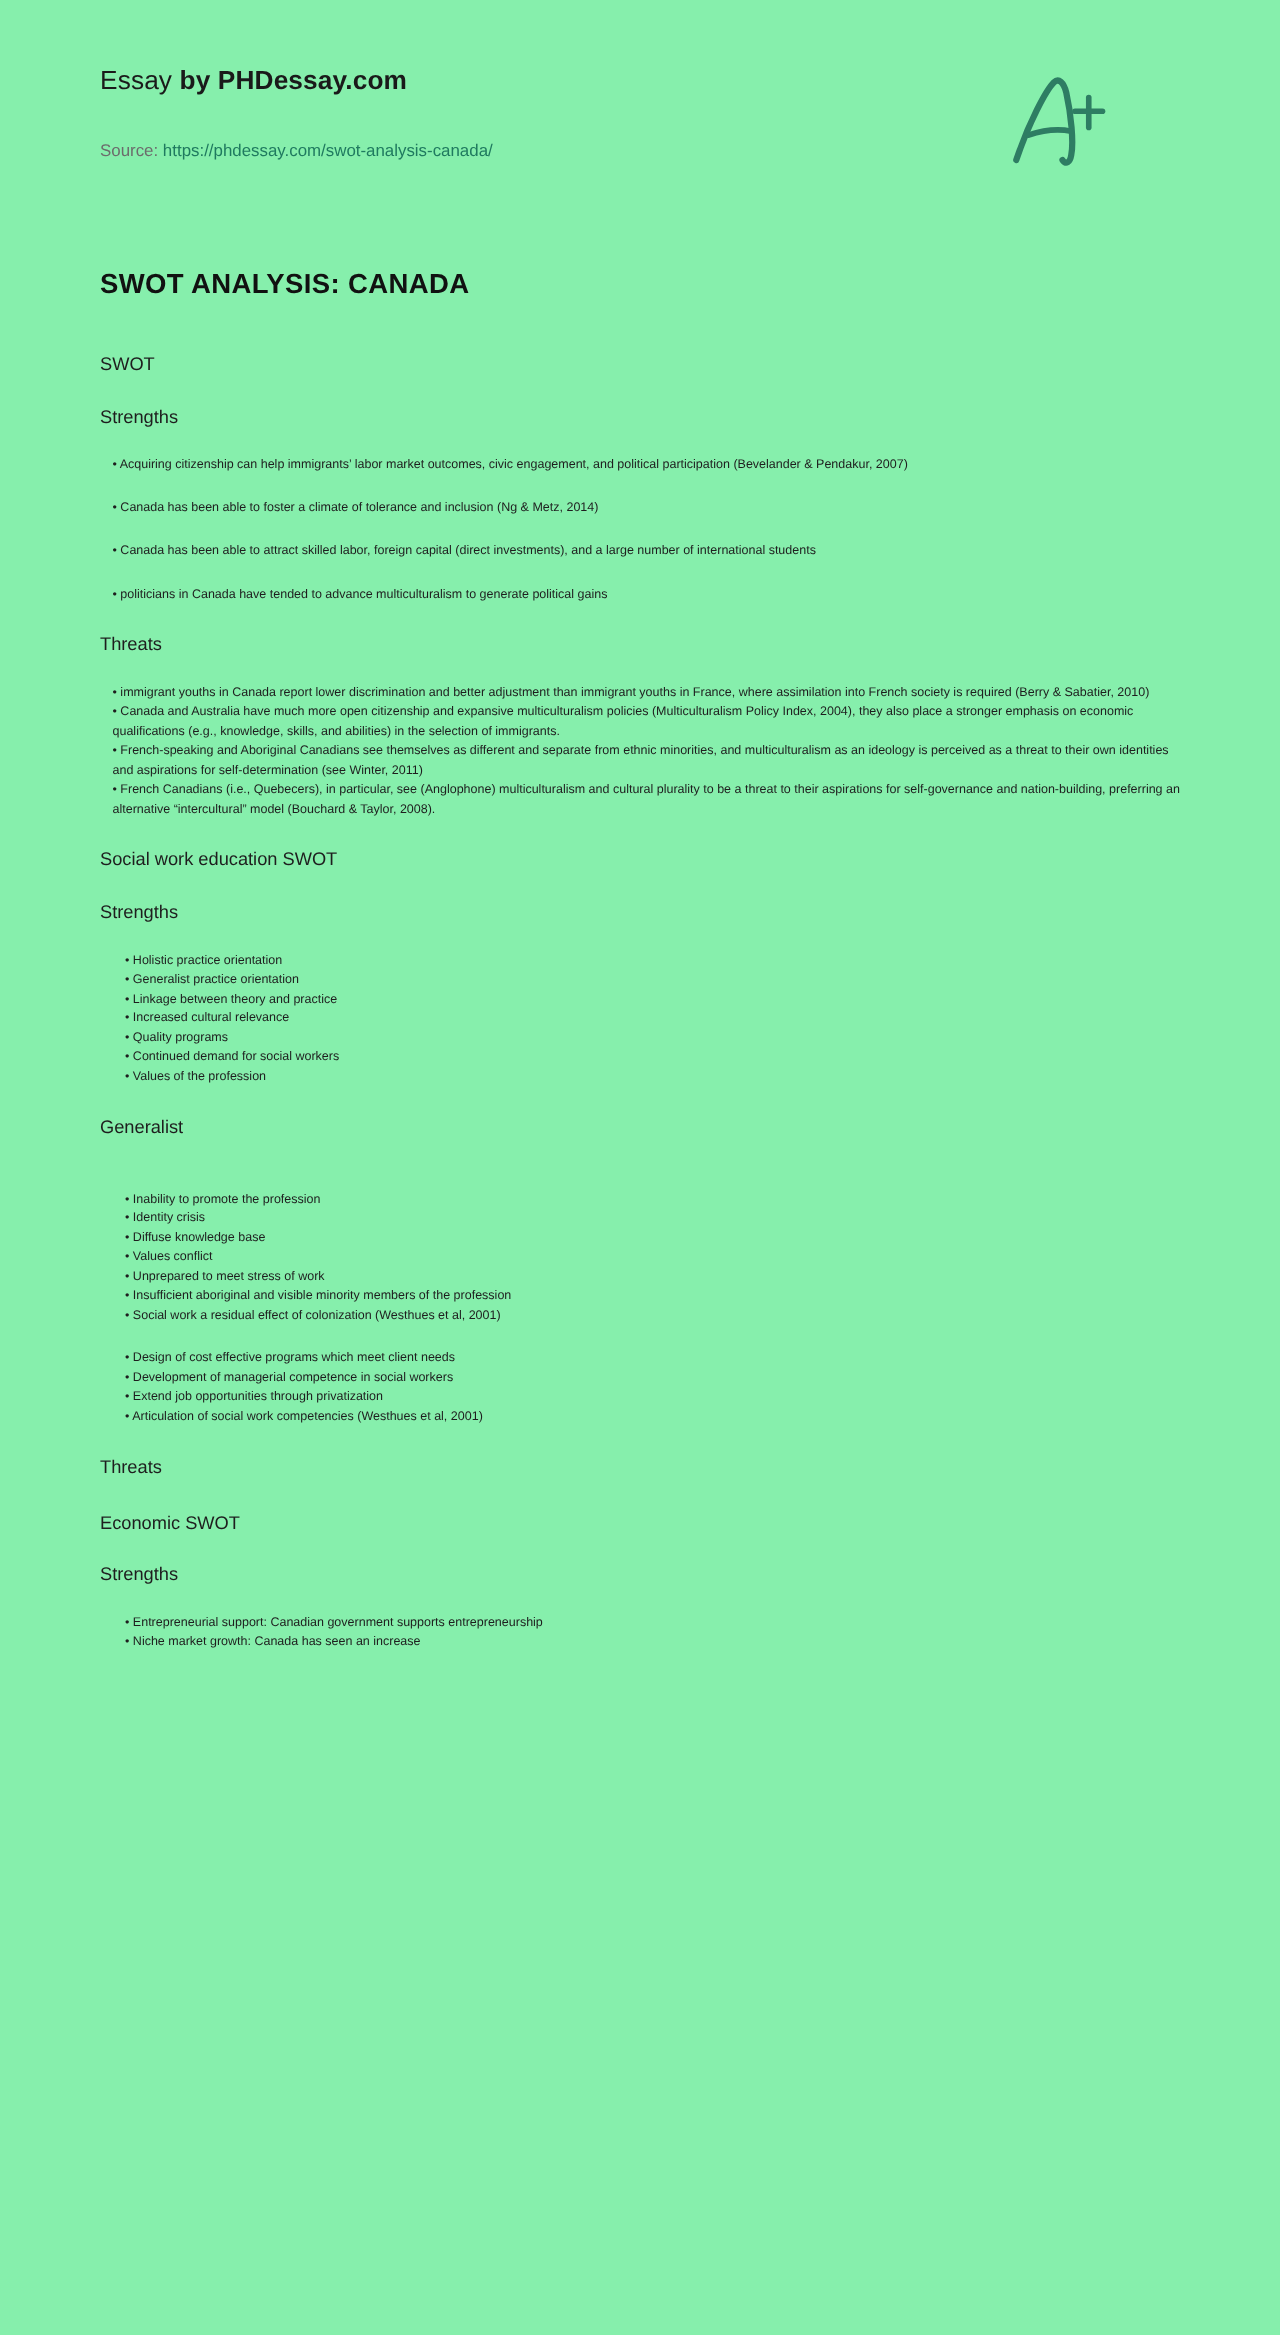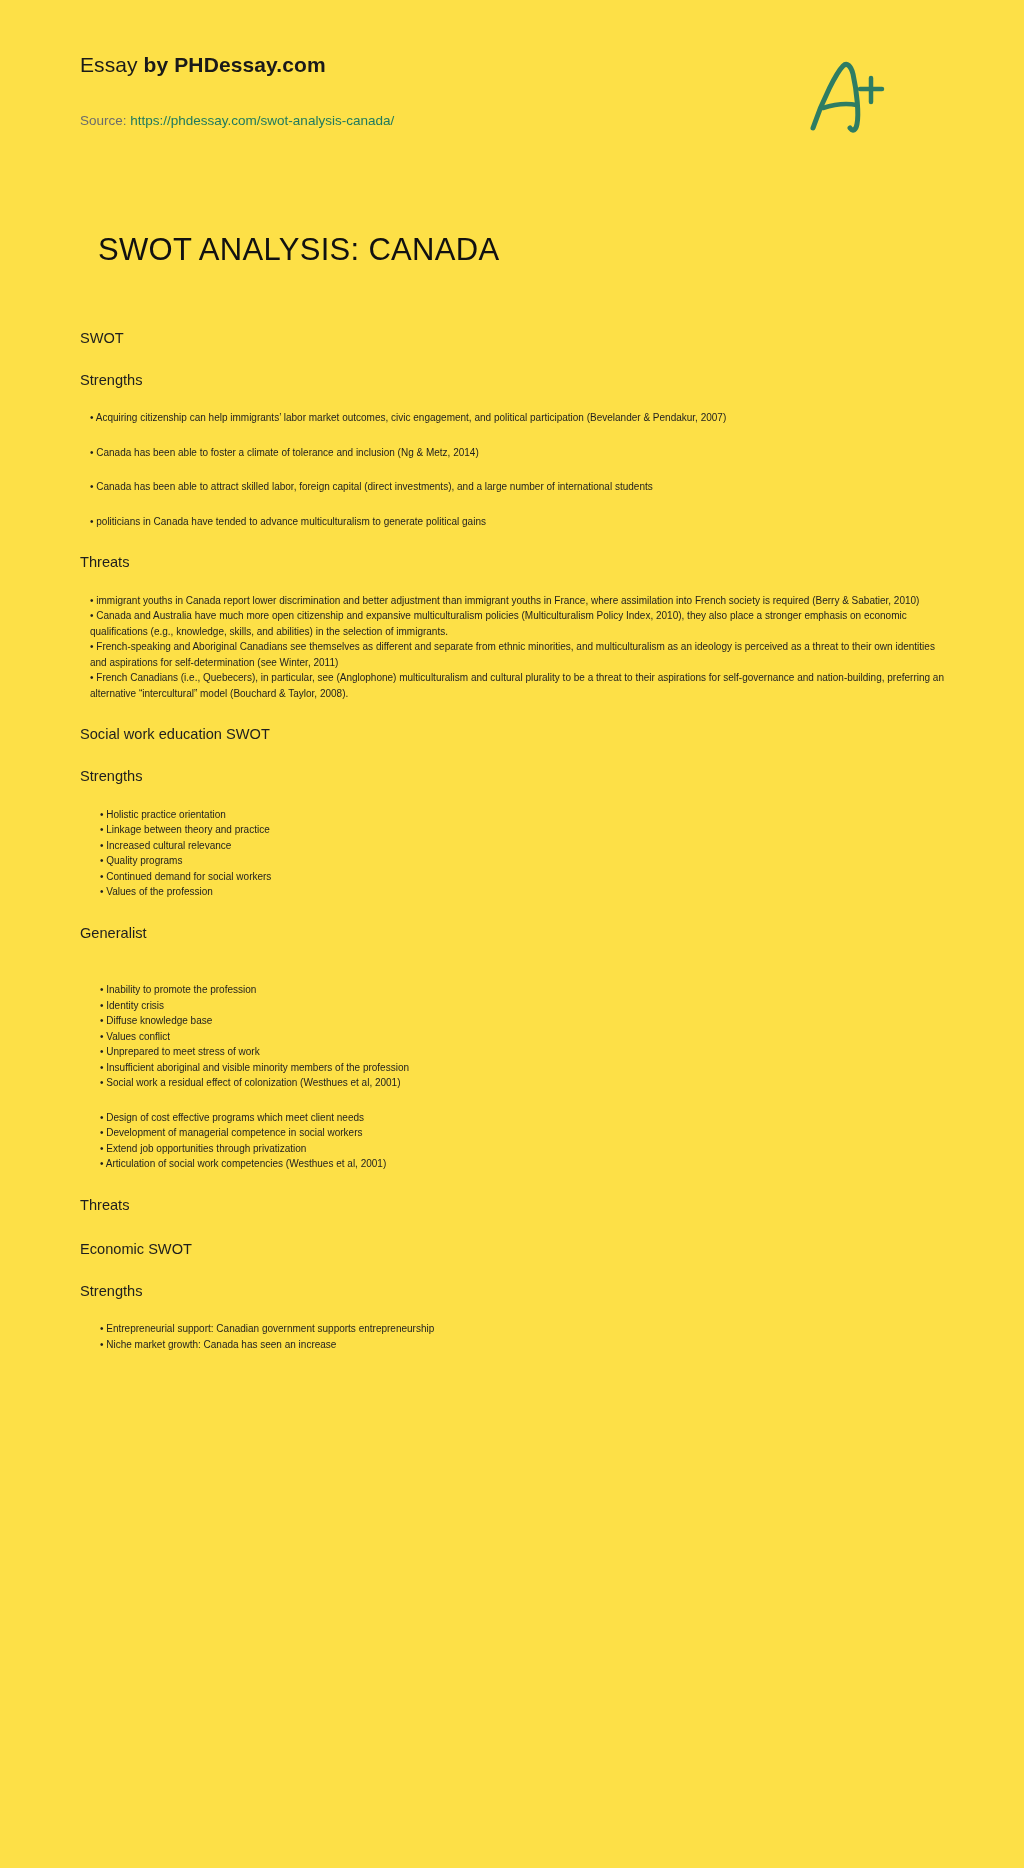--- a/index.html
+++ b/index.html
@@ -11,21 +11,21 @@
     width: 1024px;
     min-height: 1868px;
     font-family: "Liberation Sans", sans-serif;
     color: #1a1a1a;
     -webkit-font-smoothing: antialiased;
   }
   .page {
     position: relative;
     width: 1024px;
     min-height: 1868px;
-    background: #fde047;
+    background: #86efac;
     box-sizing: border-box;
     padding: 0 80px;
   }
   .header {
     display: flex;
     align-items: flex-start;
     justify-content: space-between;
     padding-top: 52px;
   }
   .header-left {
@@ -56,24 +56,24 @@
     text-decoration: none;
   }
   .logo {
     margin-right: 55px;
     margin-top: 6px;
   }
   .logo svg {
     display: block;
   }
   h1.doc-title {
-    margin: 18px;
+    margin: 0;
     padding-top: 78px;
-    font-size: 31px;
-    font-weight: normal;
+    font-size: 22px;
+    font-weight: bold;
     letter-spacing: 0.3px;
     color: #111;
   }
   .body-text {
     padding-top: 22px;
   }
   .para {
     font-size: 14.6px;
     line-height: 1.55;
     color: #1e1e1e;
@@ -140,30 +140,31 @@
       <p class="bullet">• Acquiring citizenship can help immigrants’ labor market outcomes, civic engagement, and political participation (Bevelander &amp; Pendakur, 2007)</p>
       <p class="bullet bullet-spaced">• Canada has been able to foster a climate of tolerance and inclusion (Ng &amp; Metz, 2014)</p>
       <p class="bullet bullet-spaced">• Canada has been able to attract skilled labor, foreign capital (direct investments), and a large number of international students</p>
       <p class="bullet bullet-spaced">• politicians in Canada have tended to advance multiculturalism to generate political gains</p>
     </div>
 
     <p class="section-label">Threats</p>
 
     <div class="bullet-block">
       <p class="bullet">• immigrant youths in Canada report lower discrimination and better adjustment than immigrant youths in France, where assimilation into French society is required (Berry &amp; Sabatier, 2010)</p>
-      <p class="bullet">• Canada and Australia have much more open citizenship and expansive multiculturalism policies (Multiculturalism Policy Index, 2010), they also place a stronger emphasis on economic qualifications (e.g., knowledge, skills, and abilities) in the selection of immigrants.</p>
+      <p class="bullet">• Canada and Australia have much more open citizenship and expansive multiculturalism policies (Multiculturalism Policy Index, 2004), they also place a stronger emphasis on economic qualifications (e.g., knowledge, skills, and abilities) in the selection of immigrants.</p>
       <p class="bullet">• French-speaking and Aboriginal Canadians see themselves as different and separate from ethnic minorities, and multiculturalism as an ideology is perceived as a threat to their own identities and aspirations for self-determination (see Winter, 2011)</p>
       <p class="bullet">• French Canadians (i.e., Quebecers), in particular, see (Anglophone) multiculturalism and cultural plurality to be a threat to their aspirations for self-governance and nation-building, preferring an alternative “intercultural” model (Bouchard &amp; Taylor, 2008).</p>
     </div>
 
     <p class="section-label">Social work education SWOT</p>
     <p class="para">Strengths</p>
 
     <div class="bullet-block indent-list">
       <p class="bullet">• Holistic practice orientation</p>
+      <p class="bullet">• Generalist practice orientation</p>
       <p class="bullet">• Linkage between theory and practice</p>
       <p class="bullet">• Increased cultural relevance</p>
       <p class="bullet">• Quality programs</p>
       <p class="bullet">• Continued demand for social workers</p>
       <p class="bullet">• Values of the profession</p>
     </div>
 
     <p class="section-label">Generalist</p>
 
     <div class="bullet-block indent-list">

